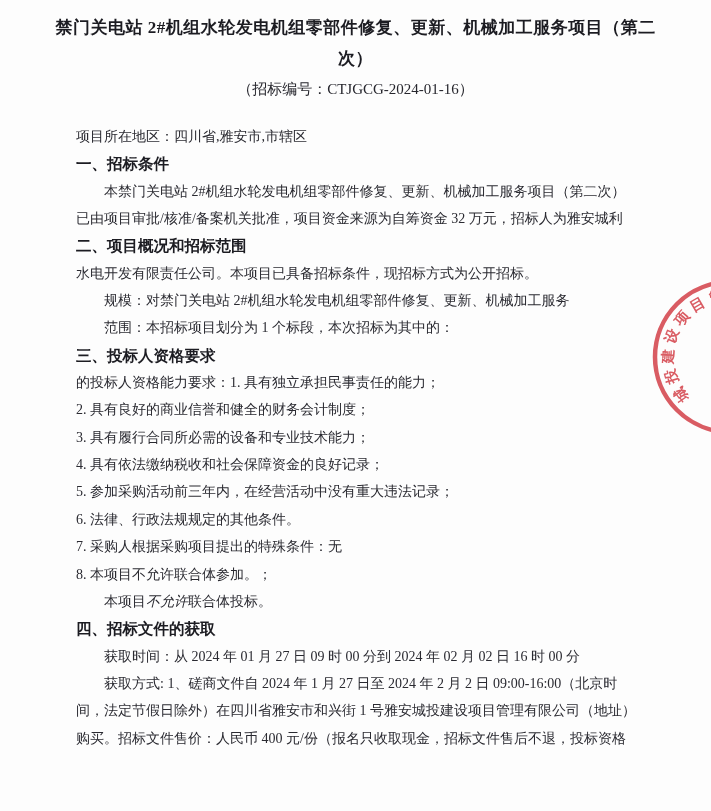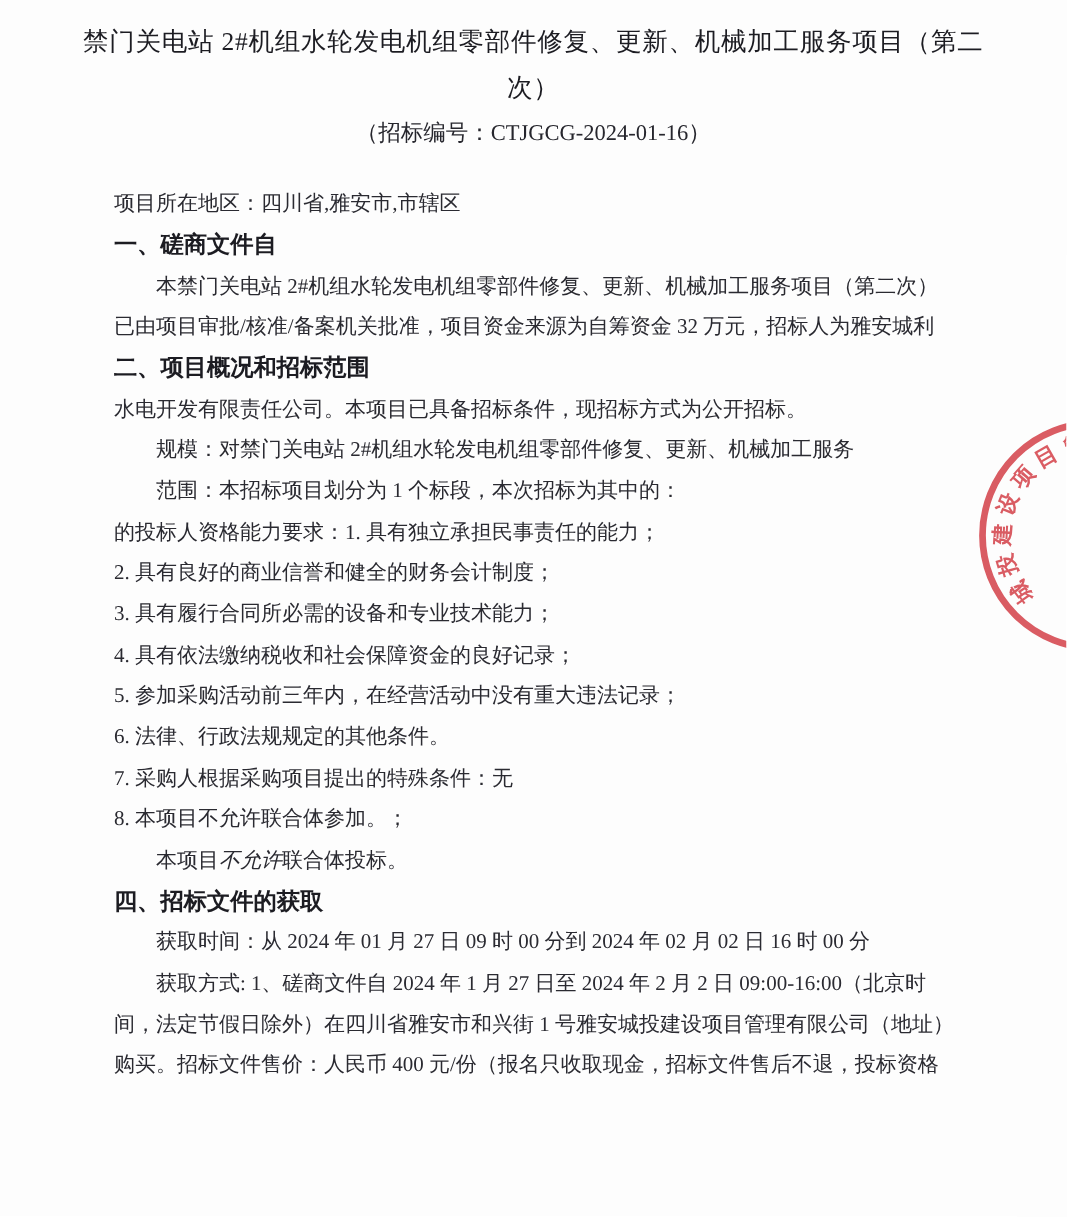--- a/index.html
+++ b/index.html
@@ -6,21 +6,21 @@
   .page {
     position:relative;
     width:711px; height:811px;
     background:#fdfdfd;
     overflow:hidden;
     font-family:"Liberation Serif","DejaVu Serif",serif;
     color:#2a2a31;
   }
   .title-block { padding-top:12px; text-align:center; }
   .title-line {
-    font-size:17px; line-height:31px; font-weight:normal; color:#1c1c22;
+    font-size:17px; line-height:31px; font-weight:bold; color:#1c1c22;
     letter-spacing:0.5px; white-space:nowrap;
   }
   .tender-number {
     font-size:15px; line-height:30px; color:#26262d;
     text-align:center; white-space:nowrap;
   }
   .content {
     margin-left:76px; margin-top:19px; width:540px;
   }
   .line {
@@ -40,29 +40,30 @@
 
   <div class="title-block">
     <div class="title-line">禁门关电站 2#机组水轮发电机组零部件修复、更新、机械加工服务项目（第二</div>
     <div class="title-line">次）</div>
     <div class="tender-number">（招标编号：CTJGCG-2024-01-16）</div>
   </div>
 
   <div class="content">
     <div class="line">项目所在地区：四川省,雅安市,市辖区</div>
 
-    <div class="line heading">一、磋商文件自</div>
+    <div class="line heading">一、招标条件</div>
     <div class="line indent">本禁门关电站 2#机组水轮发电机组零部件修复、更新、机械加工服务项目（第二次）</div>
     <div class="line">已由项目审批/核准/备案机关批准，项目资金来源为自筹资金 32 万元，招标人为雅安城利</div>
     <div class="line heading">二、项目概况和招标范围</div>
 
     <div class="line">水电开发有限责任公司。本项目已具备招标条件，现招标方式为公开招标。</div>
     <div class="line indent">规模：对禁门关电站 2#机组水轮发电机组零部件修复、更新、机械加工服务</div>
     <div class="line indent">范围：本招标项目划分为 1 个标段，本次招标为其中的：</div>
 
+    <div class="line heading">三、投标人资格要求</div>
     <div class="line">的投标人资格能力要求：1. 具有独立承担民事责任的能力；</div>
     <div class="line">2. 具有良好的商业信誉和健全的财务会计制度；</div>
     <div class="line">3. 具有履行合同所必需的设备和专业技术能力；</div>
     <div class="line">4. 具有依法缴纳税收和社会保障资金的良好记录；</div>
     <div class="line">5. 参加采购活动前三年内，在经营活动中没有重大违法记录；</div>
     <div class="line">6. 法律、行政法规规定的其他条件。</div>
     <div class="line">7. 采购人根据采购项目提出的特殊条件：无</div>
     <div class="line">8. 本项目不允许联合体参加。；</div>
     <div class="line indent"><span>本项目</span><span class="italic">不允许</span><span>联合体投标。</span></div>
 

